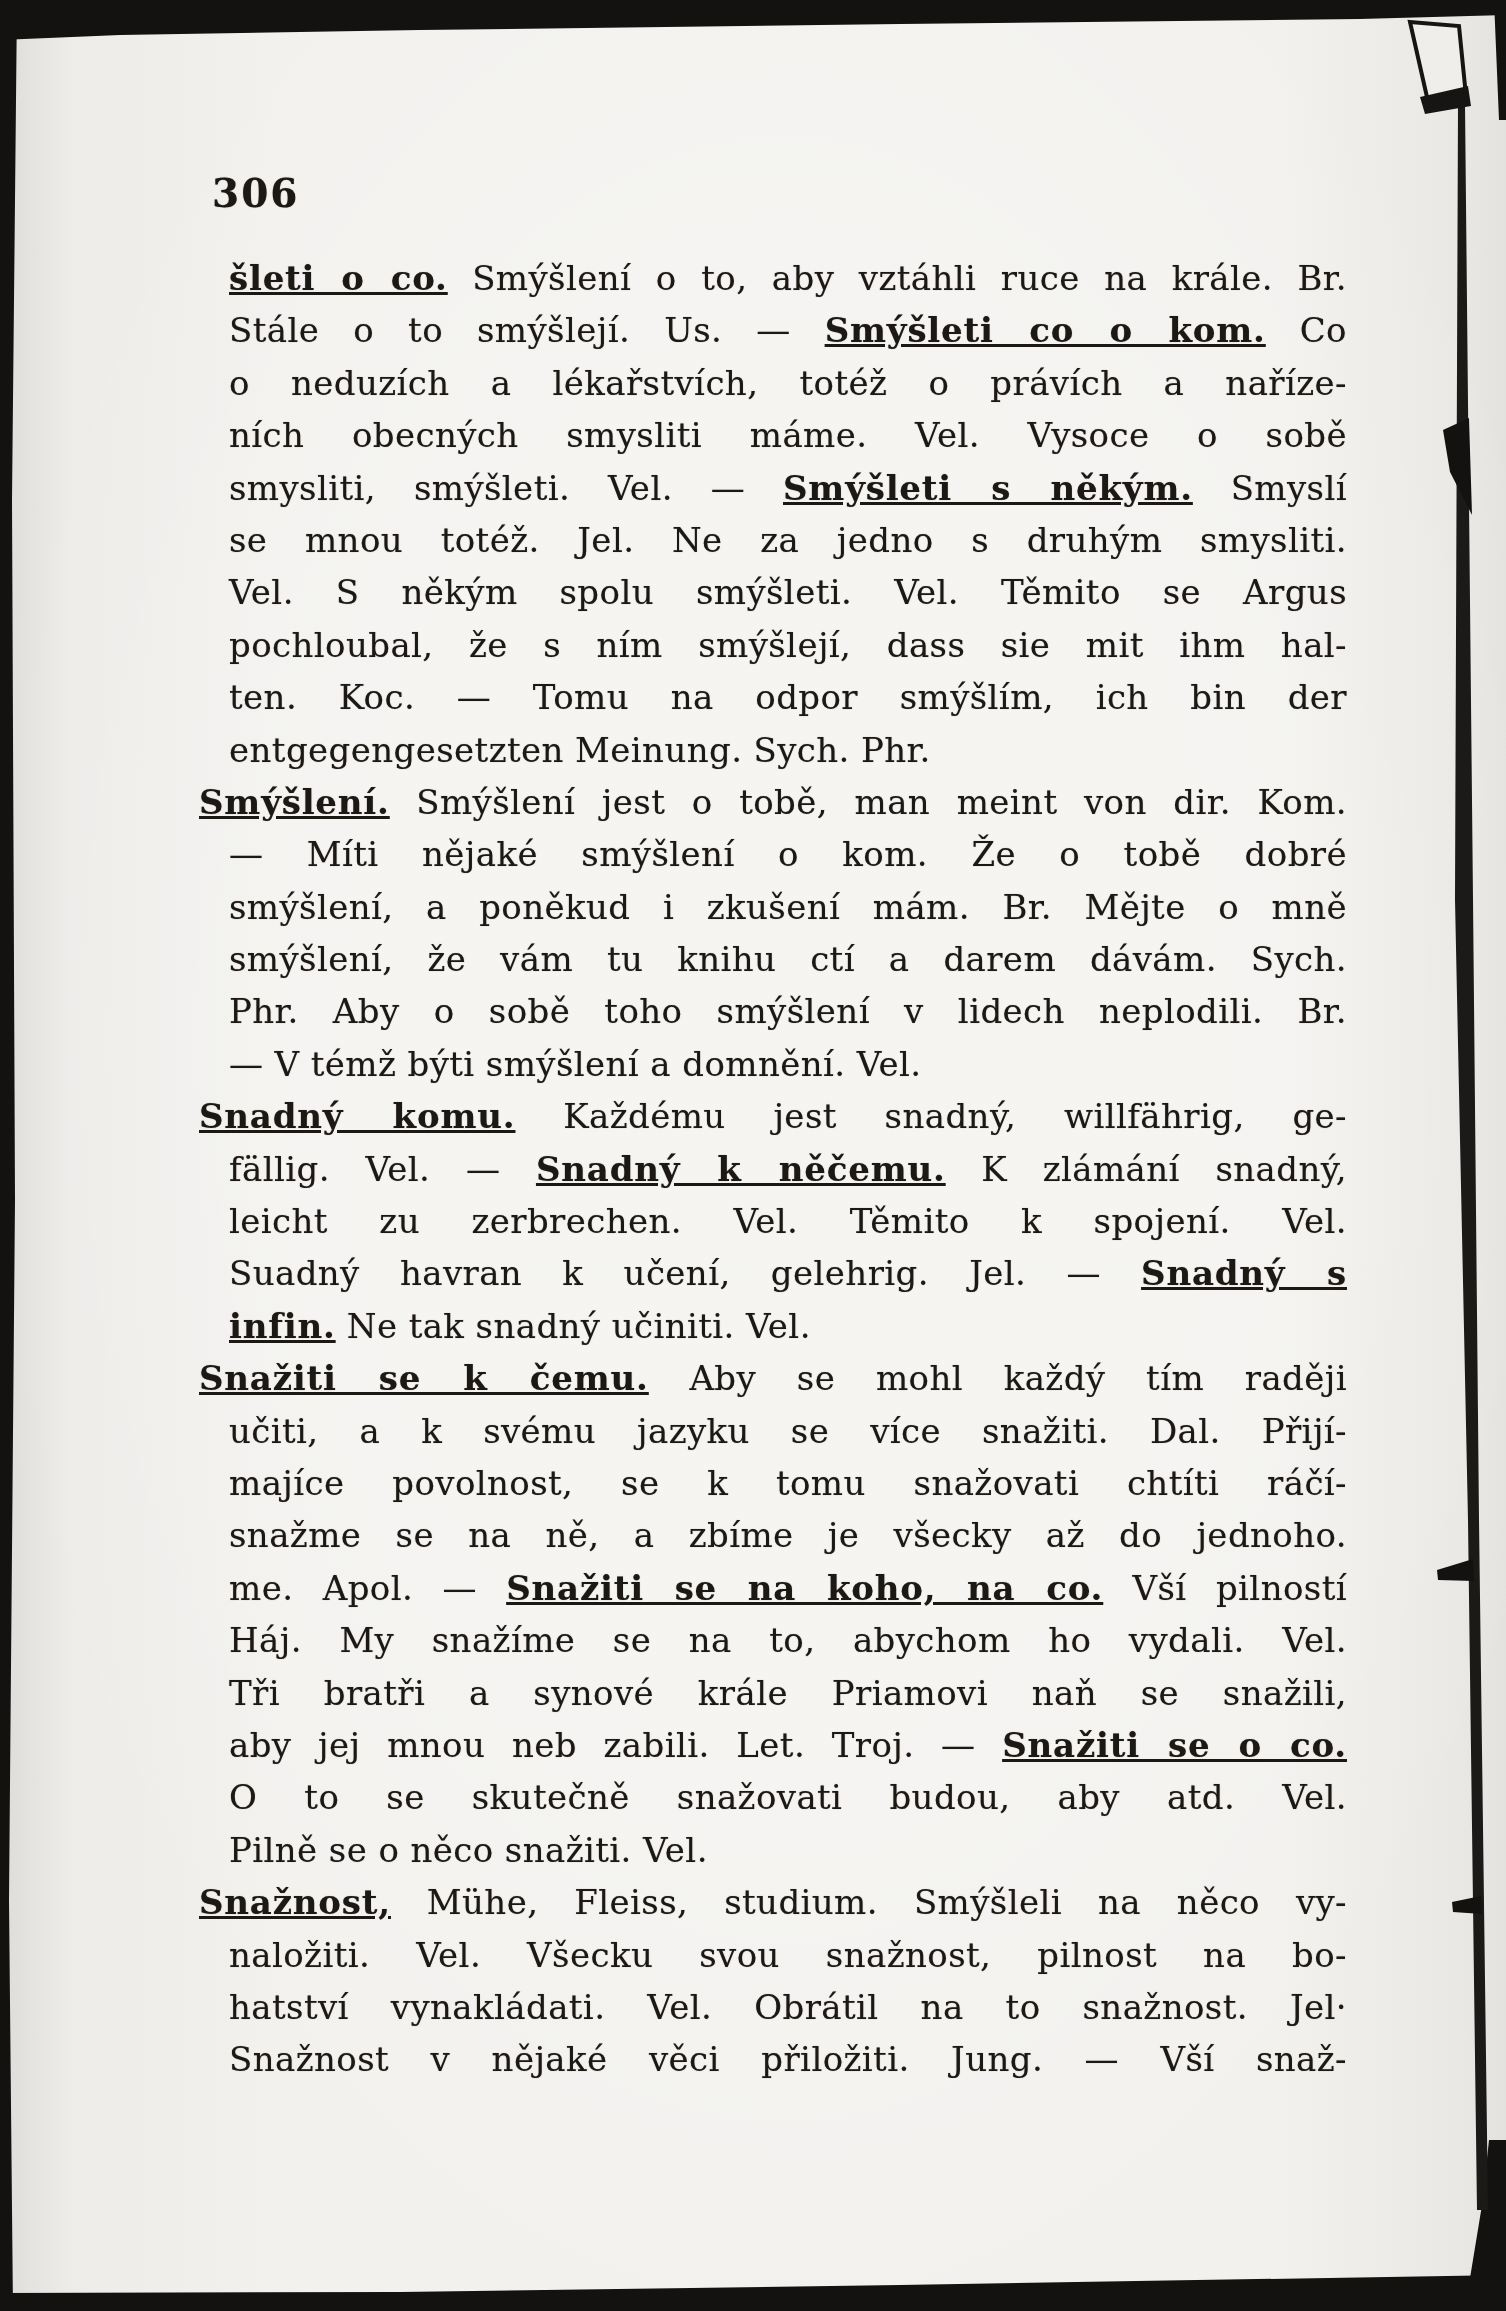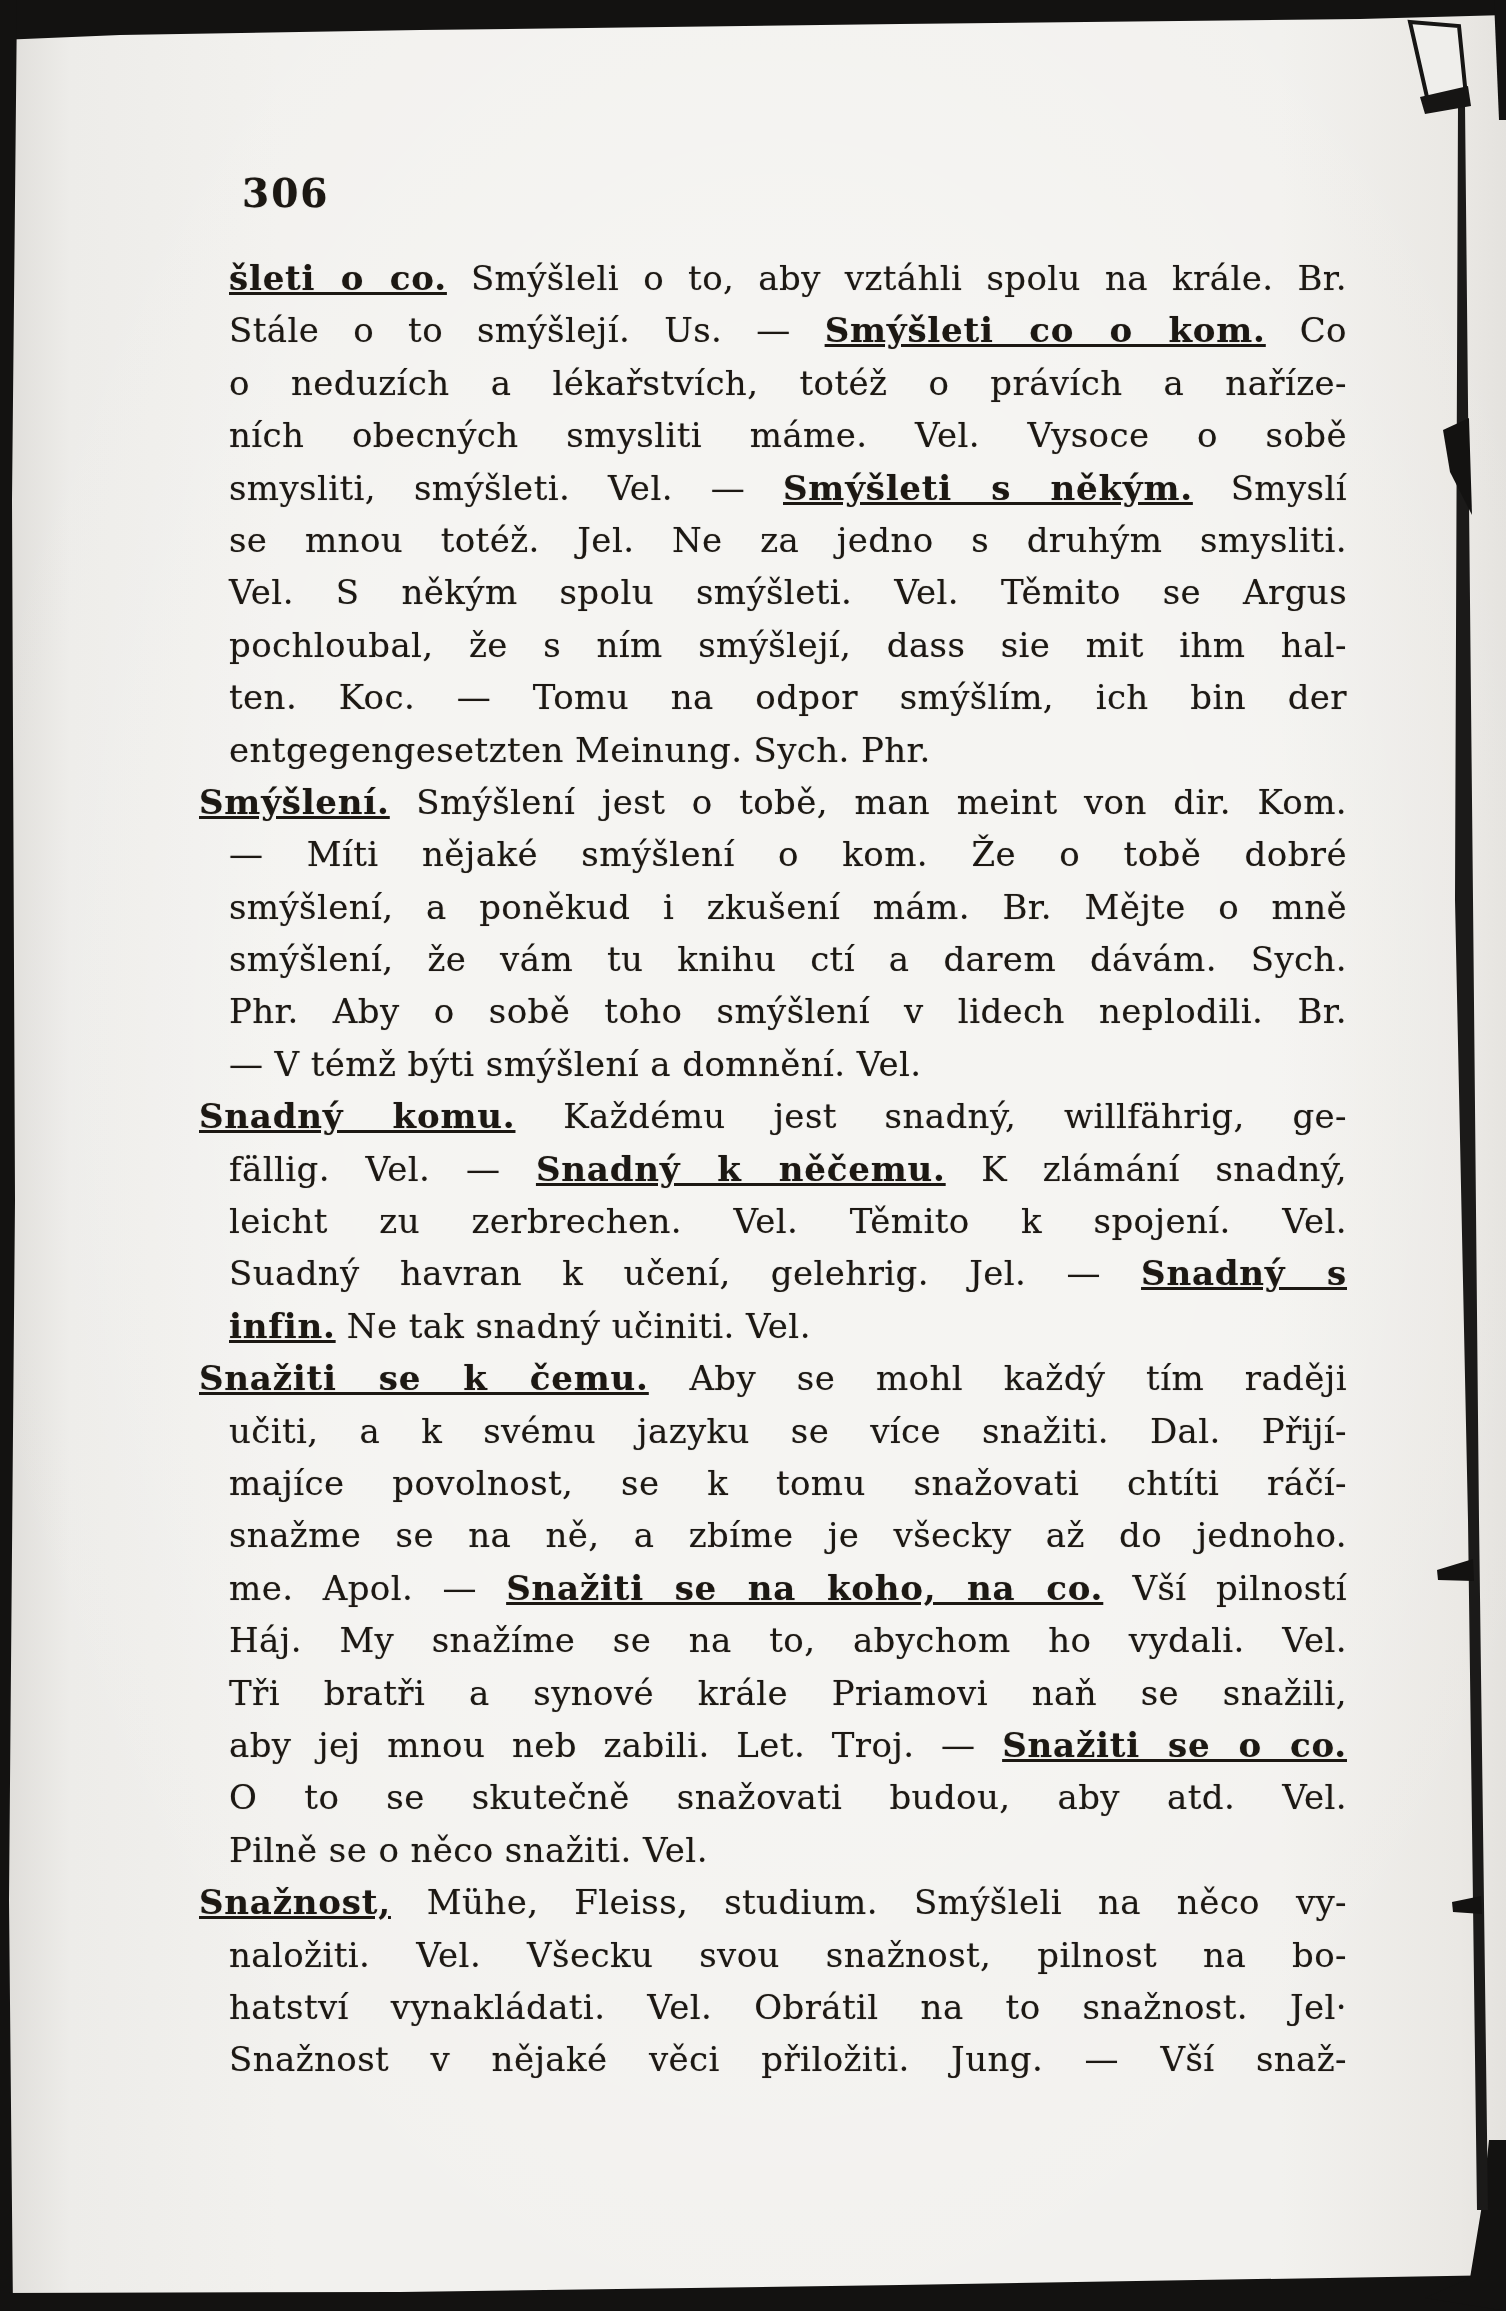--- a/index.html
+++ b/index.html
@@ -12,21 +12,20 @@
       radial-gradient(ellipse at 52% 45%, rgba(255,255,255,0.25) 40%, rgba(0,0,0,0) 75%),
       linear-gradient(90deg, #dedcd8 0px, #edecE9 70px, #f2f1ee 280px, #f2f1ee 1280px, #eae8e4 1460px, #e4e2de 1506px),
       linear-gradient(180deg, #d9d8d5 0px, #efeeeb 130px, #f1f0ed 300px);
     font-family:"DejaVu Serif", serif;
     color:#1c1813;
   }
   .page-number {
     position:absolute; left:212px; top:170px;
     font-size:39px; font-weight:700; letter-spacing:2px;
     text-shadow:0 0 1px rgba(25,18,10,0.45);
-    margin-left:30px;
   }
   .text-block {
     position:absolute; left:199px; top:252px; width:1148px;
     font-size:34px; line-height:52.4px;
     letter-spacing:0.4px;
     text-shadow:0 0 1px rgba(25,18,10,0.4);
   }
   .line {
     height:52.4px; overflow:hidden;
     text-align:justify; text-align-last:justify;
@@ -40,21 +39,21 @@
   }
 </style>
 </head>
 <body>
 
 <div class="page">
 
   <div class="page-number">306</div>
 
   <div class="text-block">
-      <div class="line cont"><span class="seg-b">šleti  o co.</span><span class="seg-r"> Smýšleli o to, aby vztáhli spolu na krále. Br.</span></div>
+      <div class="line cont"><span class="seg-b">šleti  o co.</span><span class="seg-r"> Smýšlení o to, aby vztáhli ruce na krále. Br.</span></div>
       <div class="line cont"><span class="seg-r">Stále o to smýšlejí. Us. — </span><span class="seg-b">Smýšleti co o kom.</span><span class="seg-r"> Co</span></div>
       <div class="line cont"><span class="seg-r">o neduzích a lékařstvích, totéž o právích a naříze-</span></div>
       <div class="line cont"><span class="seg-r">ních obecných smysliti máme. Vel. Vysoce o sobě</span></div>
       <div class="line cont"><span class="seg-r">smysliti, smýšleti. Vel. — </span><span class="seg-b">Smýšleti s někým.</span><span class="seg-r"> Smyslí</span></div>
       <div class="line cont"><span class="seg-r">se mnou totéž. Jel. Ne za jedno s druhým smysliti.</span></div>
       <div class="line cont"><span class="seg-r">Vel. S někým spolu smýšleti. Vel. Těmito se Argus</span></div>
       <div class="line cont"><span class="seg-r">pochloubal, že s ním smýšlejí, dass sie mit ihm hal-</span></div>
       <div class="line cont"><span class="seg-r">ten. Koc. — Tomu na odpor smýšlím, ich bin der</span></div>
       <div class="line cont last"><span class="seg-r">entgegengesetzten Meinung. Sych. Phr.</span></div>
       <div class="line entry"><span class="seg-b">Smýšlení.</span><span class="seg-r"> Smýšlení jest o tobě, man meint von dir. Kom.</span></div>

